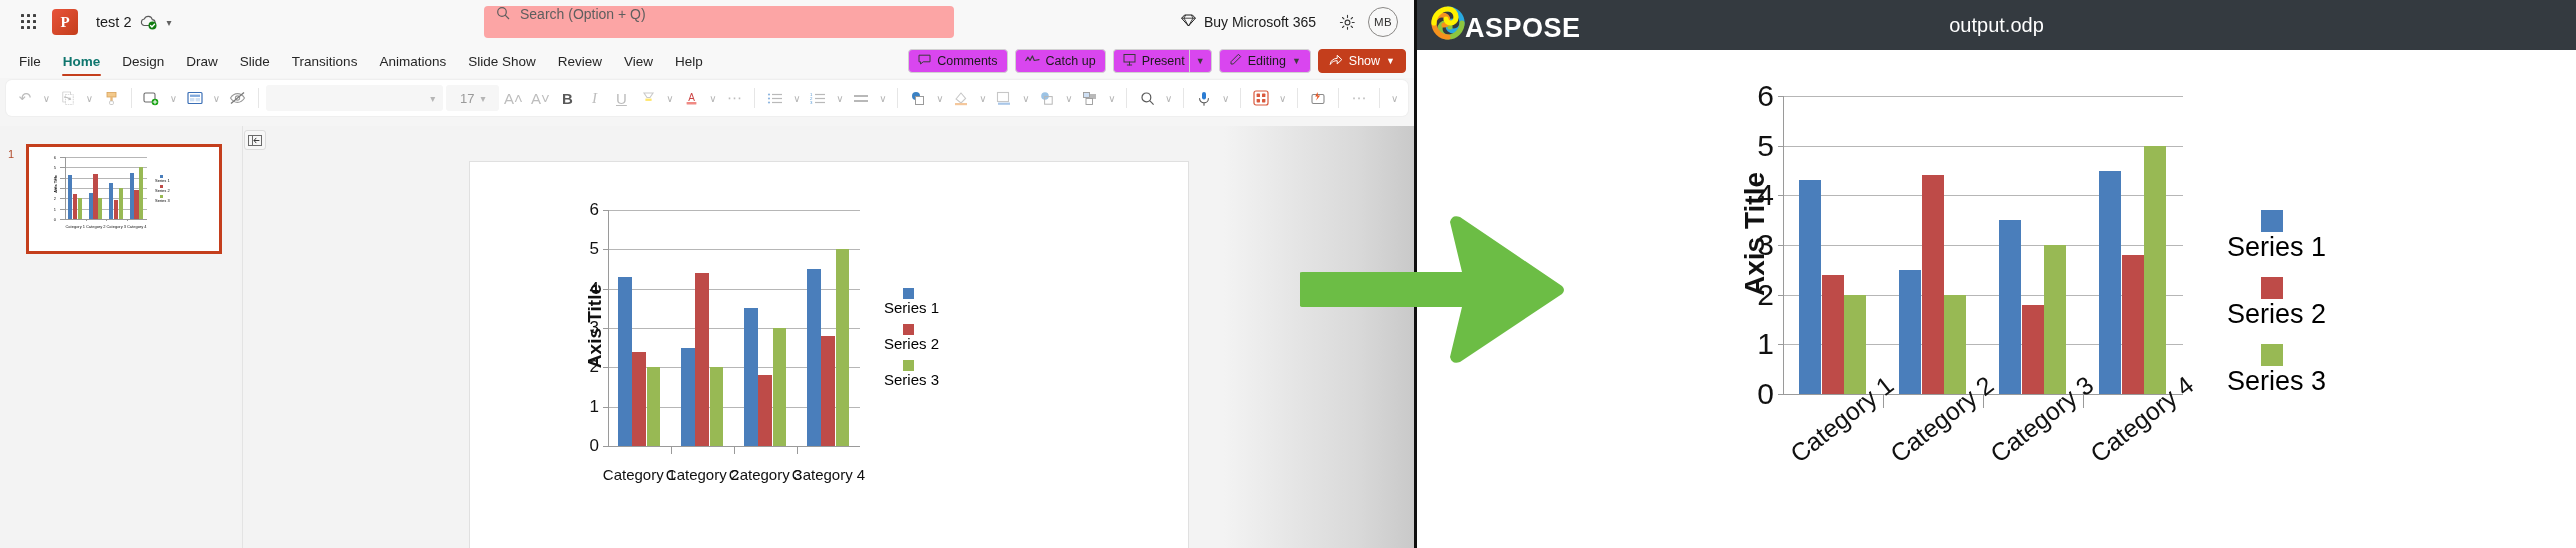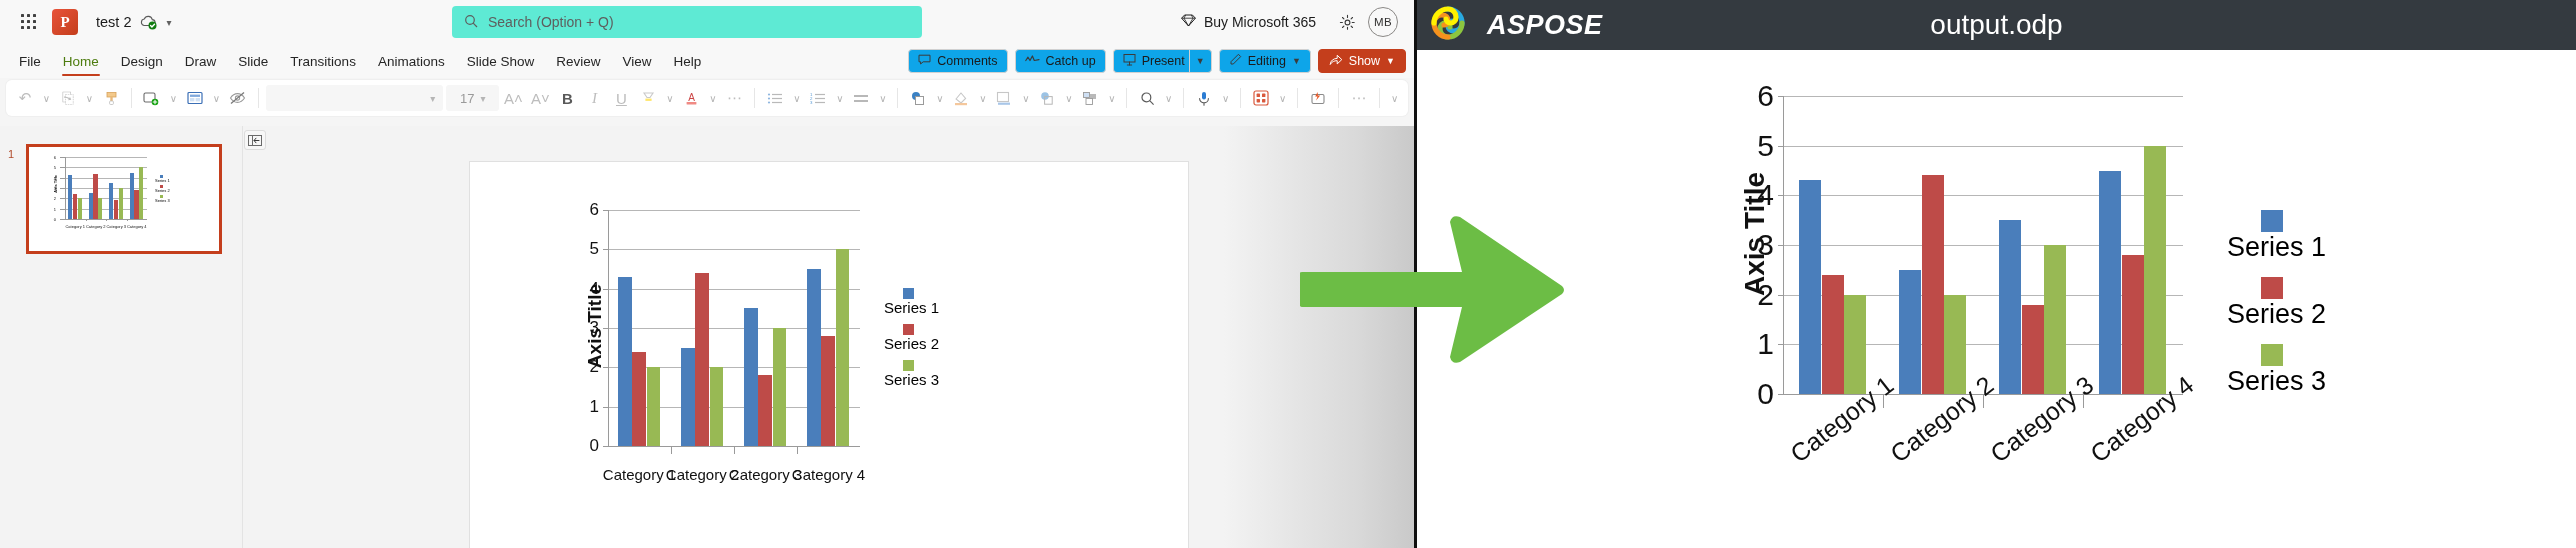--- a/index.html
+++ b/index.html
@@ -24,22 +24,22 @@
     width: 26px; height: 26px; border-radius: 4px; margin-left: 6px;
     background: linear-gradient(135deg,#e8533a 0%, #c43e1c 100%);
     color: #fff; font-weight: bold; font-size: 15px;
     display: flex; align-items: center; justify-content: center;
     font-family: "Liberation Serif", serif;
   }
   .docname { margin-left: 18px; font-size: 14.5px; color: #1b1b1b; }
   .cloudchk { margin-left: 8px; display: flex; align-items: center; }
   .caret { margin-left: 7px; color: #616161; font-size: 10px; }
   .searchbox {
-    position: absolute; left: 452px; top: 6px; width: 470px; height: 32px;
-    background: #5eead4; border-radius: 4px; display: flex; align-items: center;
+    position: absolute; left: 484px; top: 6px; width: 470px; height: 32px;
+    background: #fca5a5; border-radius: 4px; display: flex; align-items: flex-start;
     padding: 0 12px; gap: 10px; color: #5e5e5e; font-size: 14px;
   }
   .tb-right { margin-left: auto; display: flex; align-items: center; gap: 4px; padding-right: 4px; }
   .buy365 { display: flex; align-items: center; gap: 8px; font-size: 14px; color: #1b1b1b;
             padding: 5px 10px; border-radius: 4px; cursor: pointer; }
   .gearbtn { width: 34px; height: 34px; display: flex; align-items: center; justify-content: center;
              border-radius: 4px; cursor: pointer; }
   .avatar {
     width: 30px; height: 30px; border-radius: 50%; border: 1.5px solid #8a8886;
     display: flex; align-items: center; justify-content: center;
@@ -48,29 +48,29 @@
 
   
   .ribbontabs {
     height: 34px; background: #f8f8f8; display: flex; align-items: stretch;
     padding-left: 8px; position: relative;
   }
   .rtab {
     padding: 0 11px; display: flex; align-items: center; font-size: 13.5px;
     color: #262626; cursor: pointer; position: relative; white-space: nowrap;
   }
-  .rtab.active { font-weight: normal; color: #4d7c0f; }
+  .rtab.active { font-weight: bold; color: #0f766e; }
   .rtab.active::after {
     content: ''; position: absolute; left: 10px; right: 10px; bottom: 2px;
     height: 2.5px; background: #c43e1c; border-radius: 2px;
   }
   .ribbon-actions { margin-left: auto; display: flex; align-items: center; gap: 7px; padding-right: 8px; }
   .rbtn {
     display: flex; align-items: center; gap: 6px; height: 24px; padding: 0 9px;
-    border: 1px solid #d1d1d1; border-radius: 4px; background: #0ea5e9;
+    border: 1px solid #d1d1d1; border-radius: 4px; background: #d946ef;
     font-size: 12.5px; color: #1b1b1b; cursor: pointer; white-space: nowrap;
   }
   .rbtn.split { padding-right: 4px; border-right: none; border-top-right-radius: 0; border-bottom-right-radius: 0; }
   .rbtn.splitend { padding: 0 6px; border-top-left-radius: 0; border-bottom-left-radius: 0; }
   .rbtn.share { background: #c43e1c; border-color: #c43e1c; color: #fff; padding: 0 10px; }
 
   
   .fmtbar {
     height: 36px; background: #fff; border-radius: 6px; margin: 2px 6px 0 6px;
     display: flex; align-items: center; padding: 0 6px; gap: 1px;
@@ -108,24 +108,24 @@
   .fade {
     position: absolute; right: 0; top: 0; width: 190px; bottom: 0;
     background: linear-gradient(to right, rgba(243,243,243,0) 0%, #d9d9d9 70%, #c9c9c9 100%);
     pointer-events: none;
   }
 
   
   .aspose { position: relative; width: 1162px; height: 548px; background: #fff;
             border-left: 3px solid #0f0f0f; overflow: hidden; }
   .ahead { height: 50px; background: #343a40; display: flex; align-items: center; position: relative; }
-  .alogo { display: flex; align-items: center; gap: 22px; padding-left: 14px; font-style: italic; }
+  .alogo { display: flex; align-items: flex-end; gap: 0; padding-left: 14px; }
   .alogotxt { color: #fff; font-size: 27px; font-weight: bold; letter-spacing: .5px; }
   .afile { position: absolute; left: 0; right: 0; text-align: center; color: #fff;
-           font-size: 28px; pointer-events: none; }
+           font-size: 20px; pointer-events: none; }
   .abody { position: relative; height: 498px; background: #fff; }
 
   
   .arrow { position: absolute; left: 1300px; top: 212px; width: 265px; height: 155px; z-index: 40; }
 
   
   .chart { position: absolute; }
   .plot { position: absolute; }
   .gridline { position: absolute; left: 0; right: 0; height: 1px; background: #b6b6b6; }
   .axisline-y { position: absolute; top: 0; bottom: 0; width: 1px; background: #9a9a9a; }

